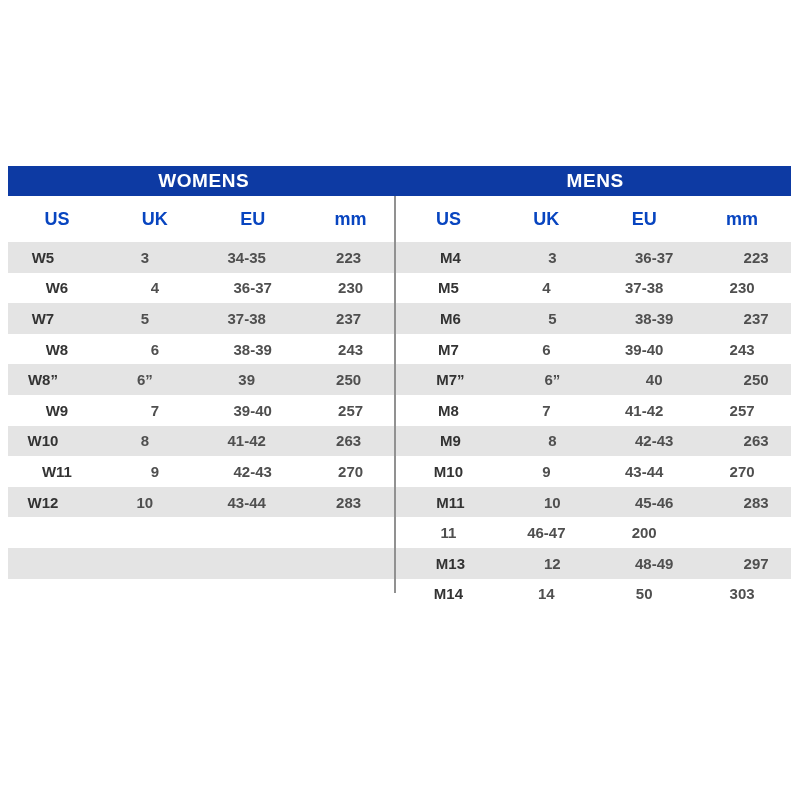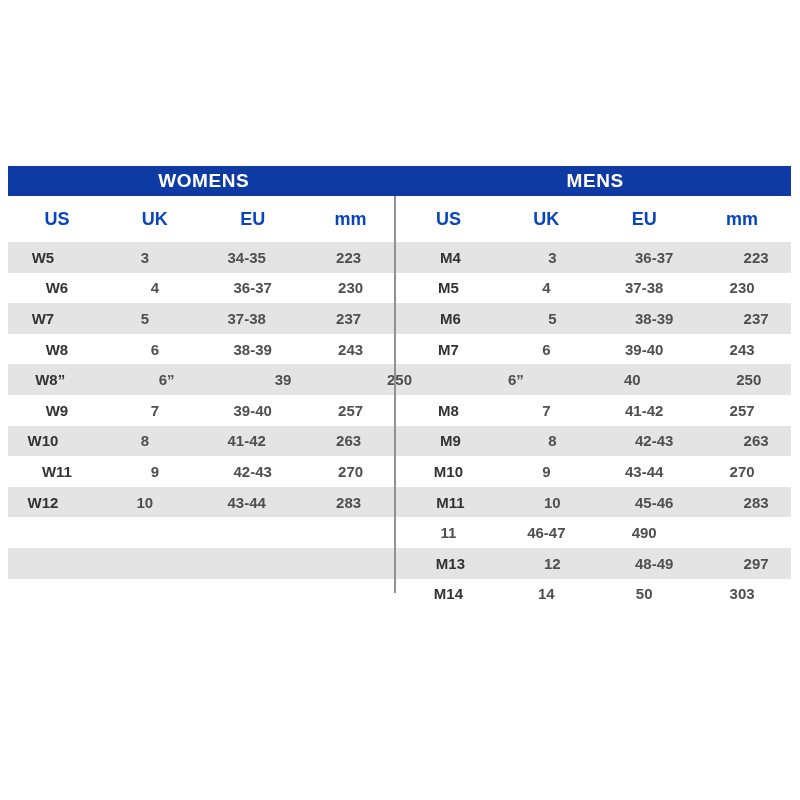--- a/index.html
+++ b/index.html
@@ -140,20 +140,21 @@
           <div class="cell label">M7</div>
           <div class="cell">6</div>
           <div class="cell">39-40</div>
           <div class="cell">243</div>
         </div>
         <div class="row stripe">
           <div class="cell label">W8”</div>
           <div class="cell">6”</div>
           <div class="cell">39</div>
           <div class="cell">250</div>
+          <div class="cell label">M7”</div>
           <div class="cell">6”</div>
           <div class="cell">40</div>
           <div class="cell">250</div>
         </div>
         <div class="row">
           <div class="cell label">W9</div>
           <div class="cell">7</div>
           <div class="cell">39-40</div>
           <div class="cell">257</div>
           <div class="cell label">M8</div>
@@ -191,21 +192,21 @@
           <div class="cell">45-46</div>
           <div class="cell">283</div>
         </div>
         <div class="row">
           <div class="cell label"></div>
           <div class="cell"></div>
           <div class="cell"></div>
           <div class="cell"></div>
           <div class="cell">11</div>
           <div class="cell">46-47</div>
-          <div class="cell">490</div>
+          <div class="cell">200</div>
         </div>
         <div class="row stripe">
           <div class="cell label"></div>
           <div class="cell"></div>
           <div class="cell"></div>
           <div class="cell"></div>
           <div class="cell label">M13</div>
           <div class="cell">12</div>
           <div class="cell">48-49</div>
           <div class="cell">297</div>

